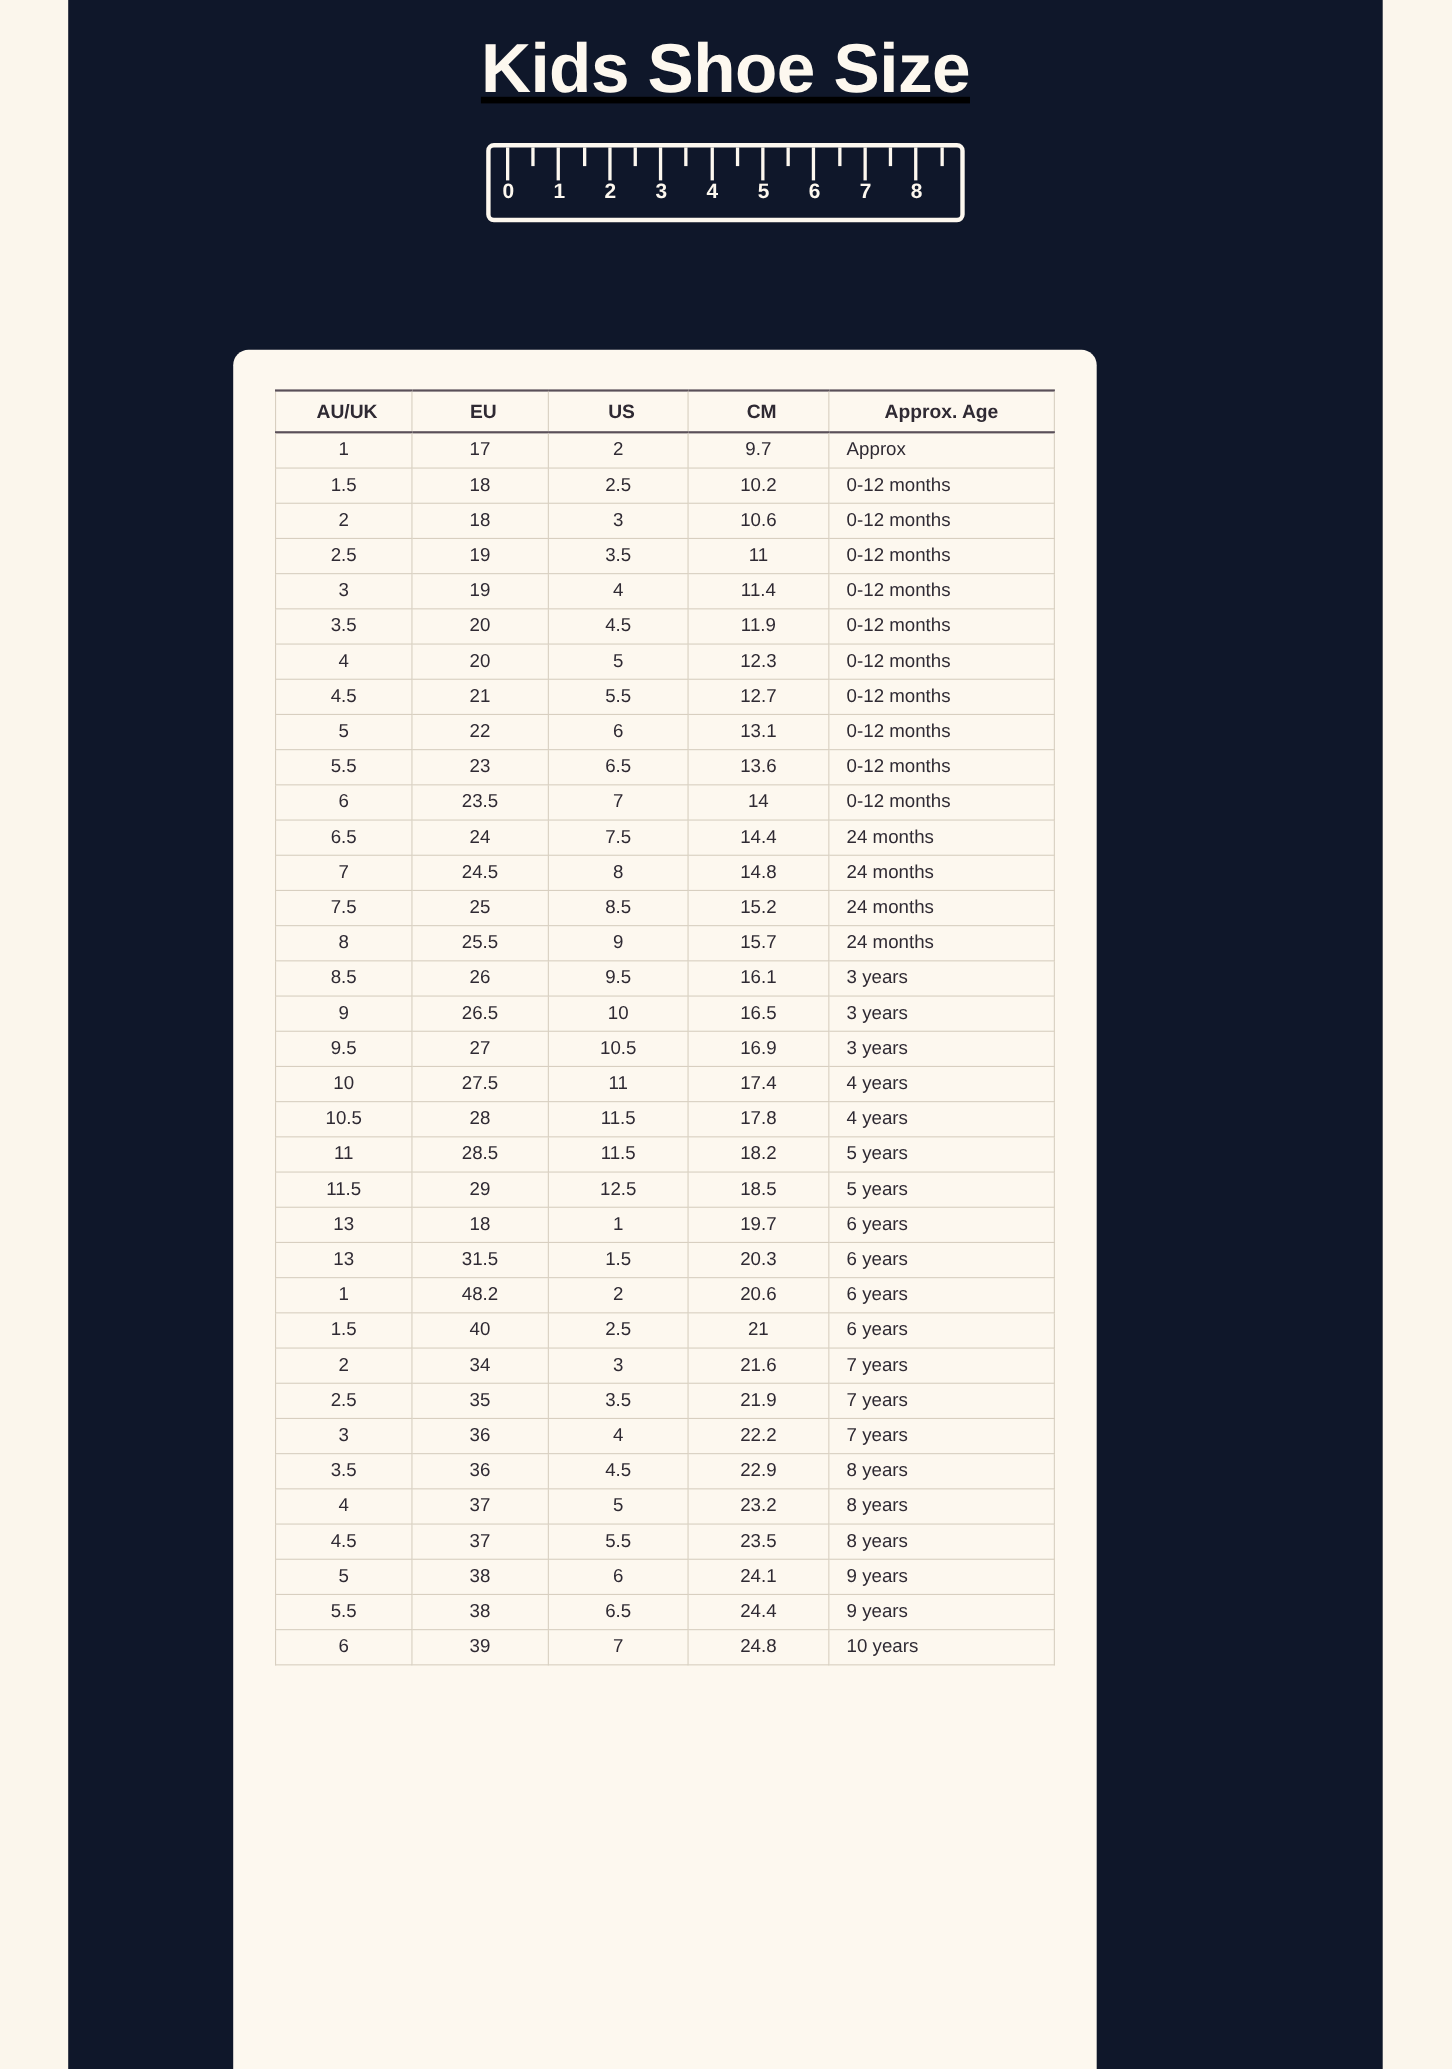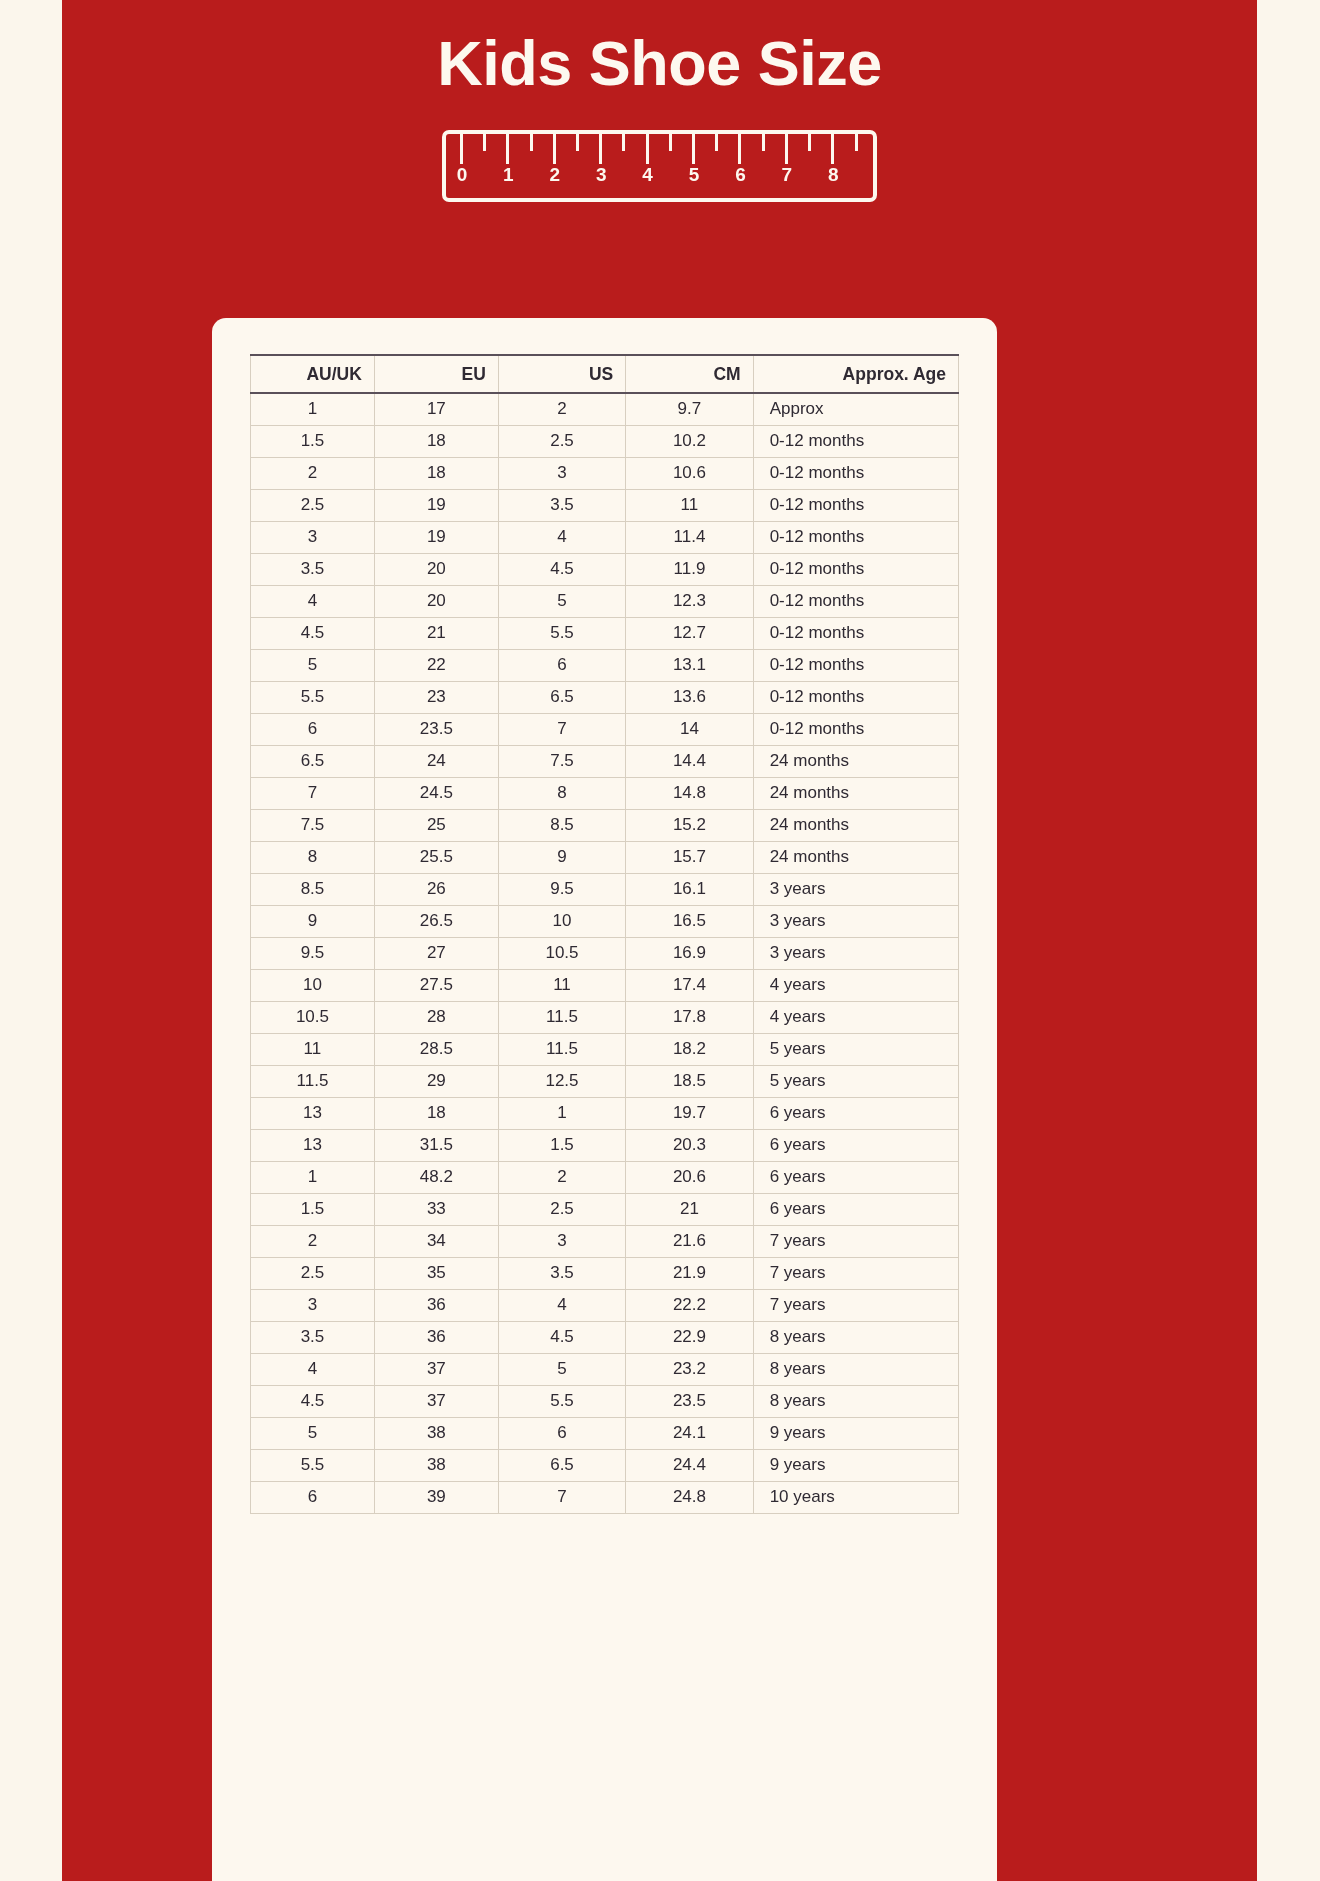--- a/index.html
+++ b/index.html
@@ -12,22 +12,23 @@
     background: #fbf6ec;
     font-family: "Liberation Sans", sans-serif;
     overflow: hidden;
   }
   .page {
     position: absolute;
     left: 62px;
     top: 0;
     width: 1195px;
     height: 1881px;
-    background: #b91c1c;
+    background: #0f172a;
     box-sizing: border-box;
+    text-decoration: underline;
   }
   .title {
     margin: 0;
     padding: 26px 60px 0 60px;
     color: #fdf8ef;
     font-size: 63px;
     line-height: 1.18;
     font-weight: bold;
     text-align: center;
     letter-spacing: -0.5px;
@@ -82,21 +83,21 @@
   table.size-table td {
     border: 1px solid #d8cfc0;
     font-size: 17px;
     color: #2f2a33;
     height: 32px;
     padding: 0 12px;
     box-sizing: border-box;
   }
   table.size-table thead th {
     font-weight: bold;
-    text-align: right;
+    text-align: center;
     font-size: 17.5px;
     border-bottom: 2px solid #5a5059;
     border-top: 2px solid #5a5059;
     height: 38px;
   }
   table.size-table thead th.col-1,
   table.size-table thead th.col-2,
   table.size-table thead th.col-3,
   table.size-table thead th.col-4 {
     padding-left: 18px;
@@ -337,21 +338,21 @@
           </tr>
           <tr>
             <td class="num col-1">1</td>
             <td class="num col-2">48.2</td>
             <td class="num col-3">2</td>
             <td class="num col-4">20.6</td>
             <td class="age col-5">6 years</td>
           </tr>
           <tr>
             <td class="num col-1">1.5</td>
-            <td class="num col-2">33</td>
+            <td class="num col-2">40</td>
             <td class="num col-3">2.5</td>
             <td class="num col-4">21</td>
             <td class="age col-5">6 years</td>
           </tr>
           <tr>
             <td class="num col-1">2</td>
             <td class="num col-2">34</td>
             <td class="num col-3">3</td>
             <td class="num col-4">21.6</td>
             <td class="age col-5">7 years</td>

